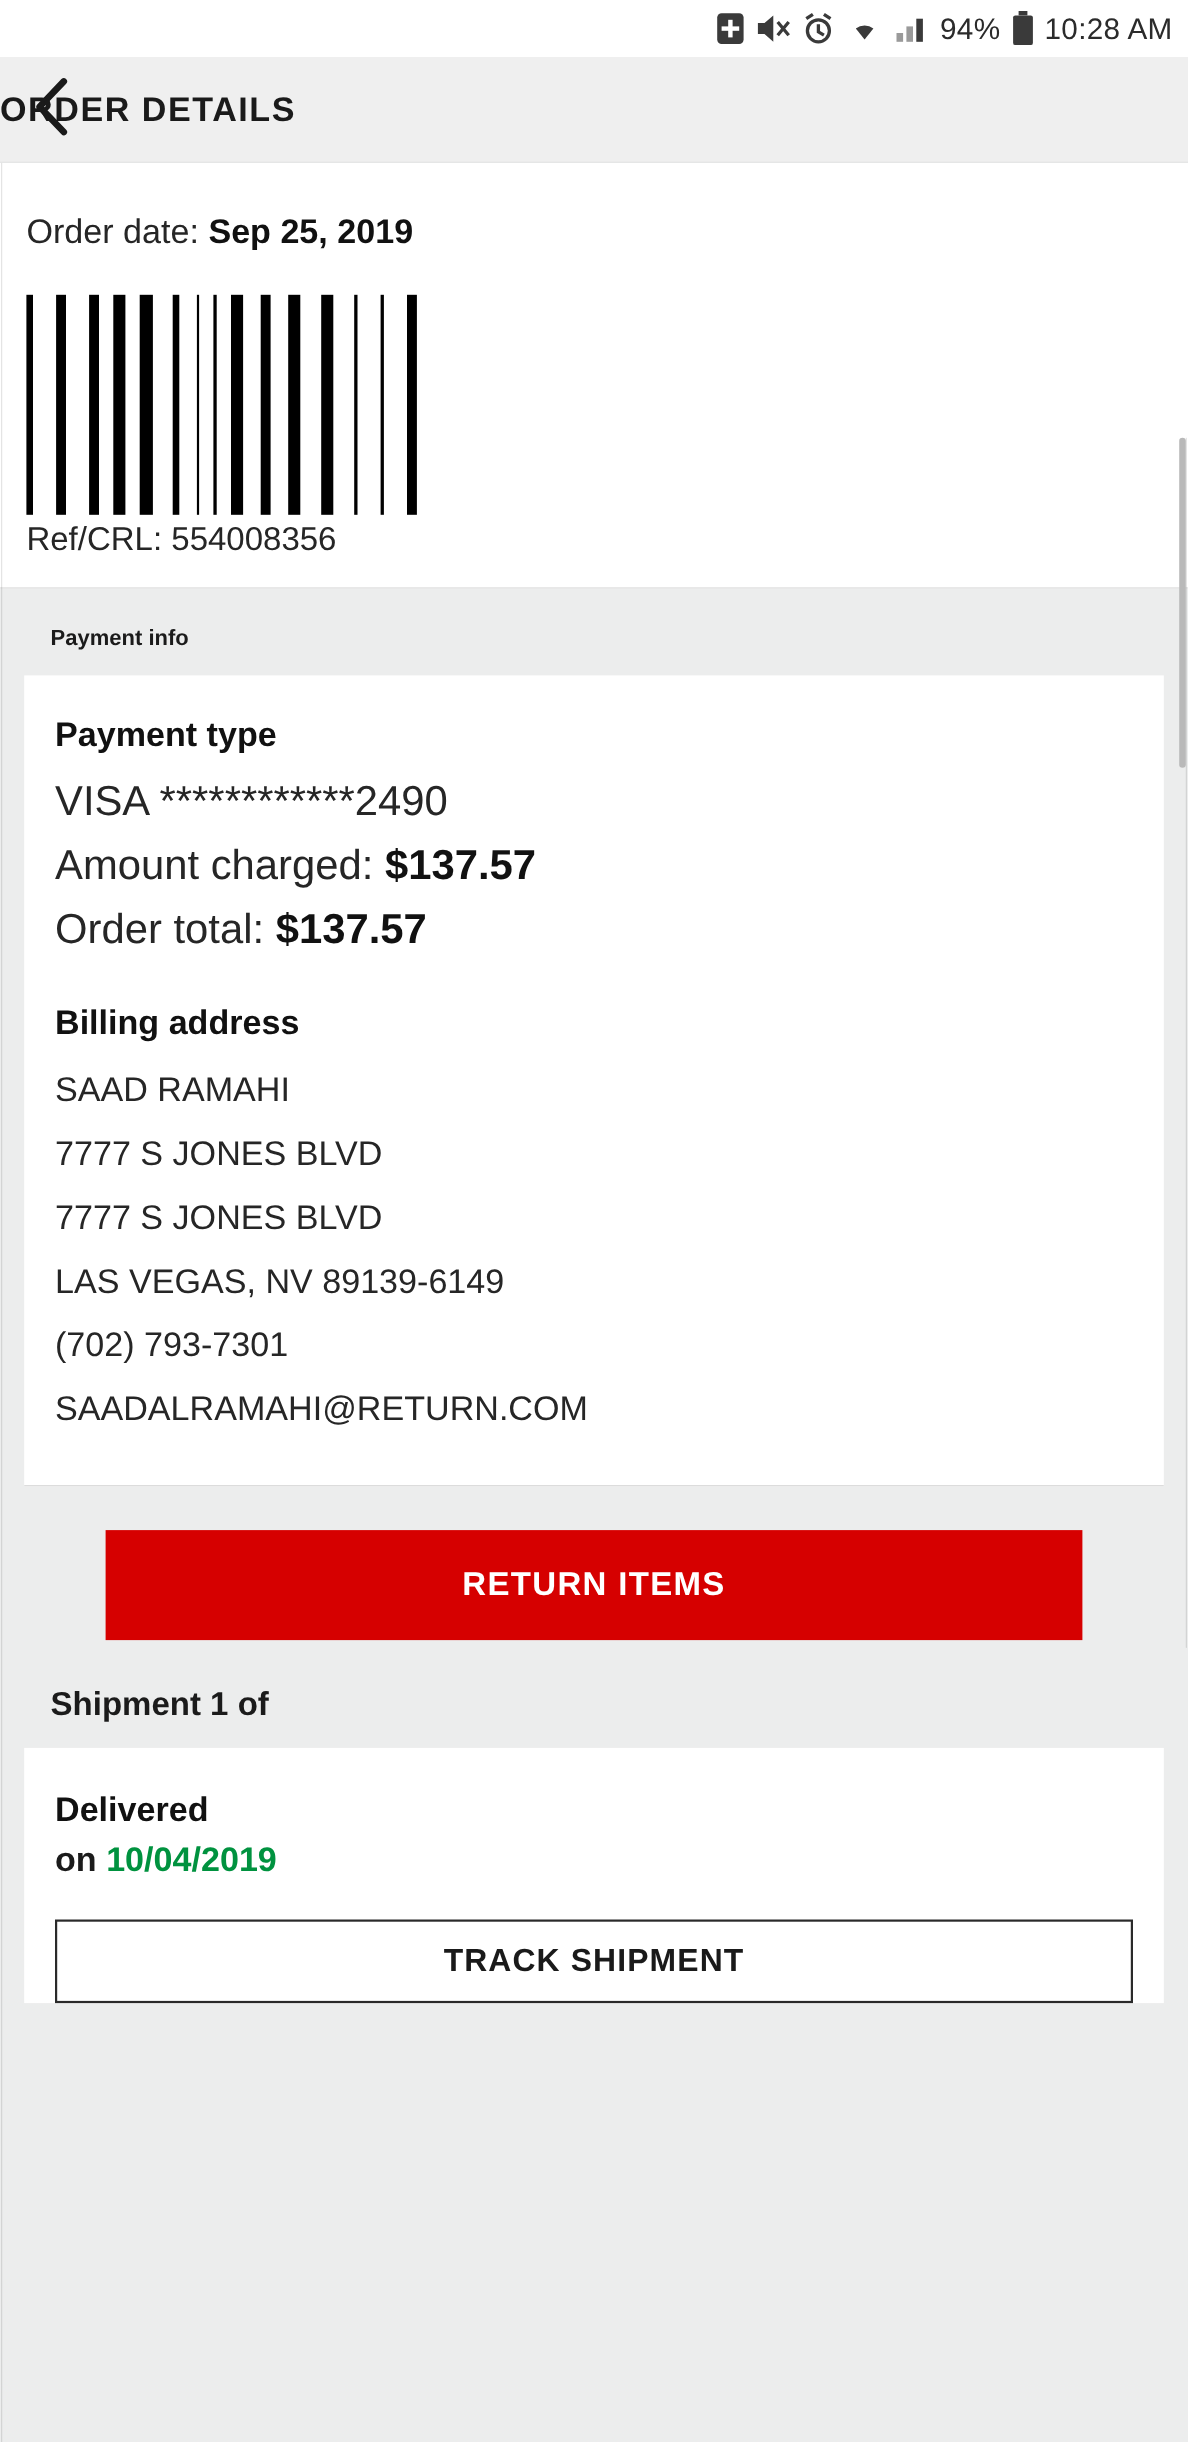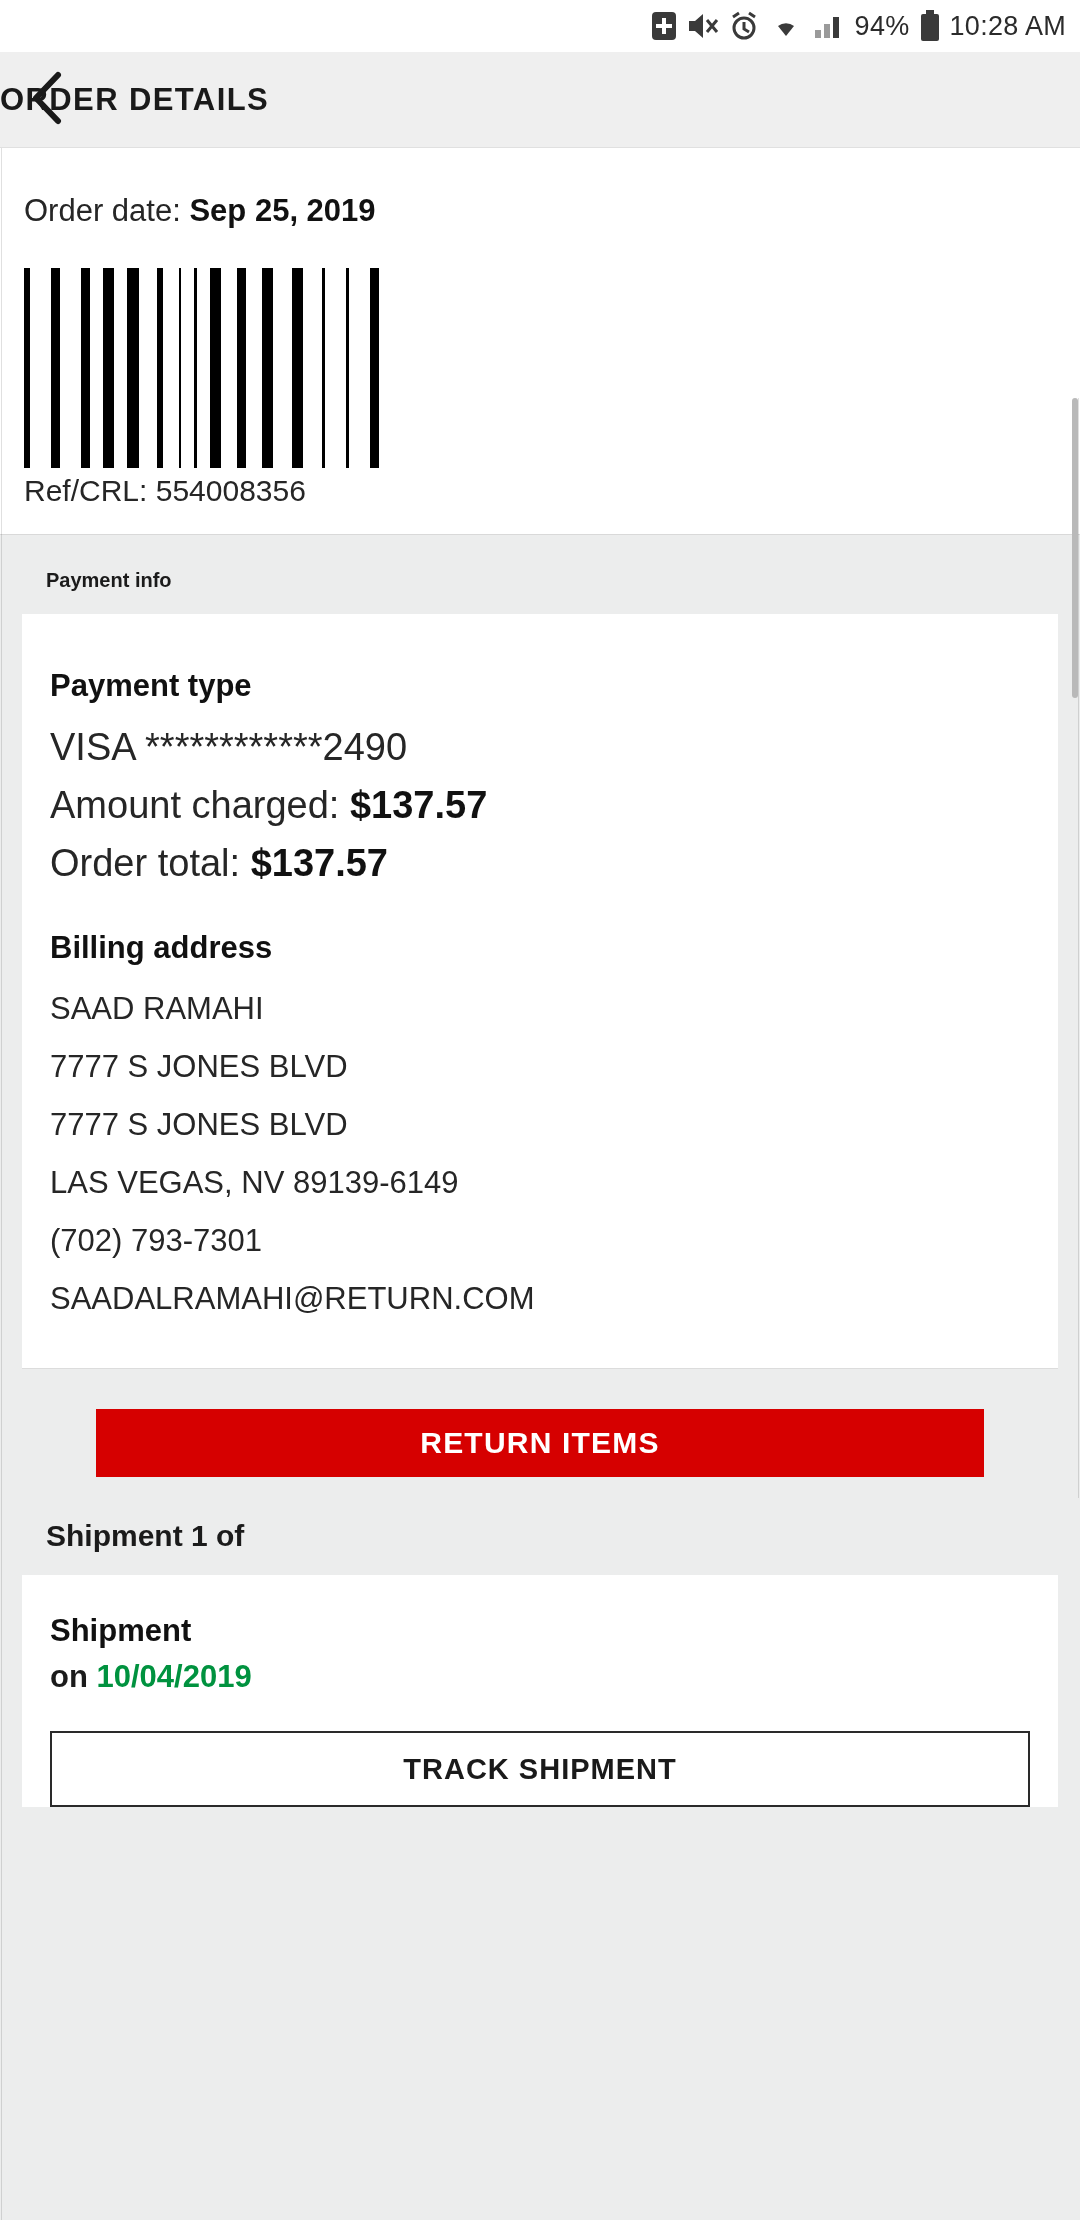--- a/index.html
+++ b/index.html
@@ -113,21 +113,21 @@
   .section-label {
     font-size: 20px;
     font-weight: bold;
     color: #1b1b1b;
     padding: 34px 46px 22px 46px;
   }
 
   .payment-card {
     background: #ffffff;
     margin: 0 22px 0 22px;
-    padding: 54px 28px 40px 28px;
+    padding: 36px 28px 40px 28px;
     border-bottom: 1px solid #dcdcdc;
   }
   .sub-head {
     font-size: 31px;
     font-weight: bold;
     color: #111;
     margin-bottom: 14px;
   }
   .pay-line {
     font-size: 38px;
@@ -141,21 +141,21 @@
     color: #262626;
     line-height: 58px;
   }
 
   .return-wrap {
     padding: 40px 96px 0 96px;
   }
   .return-btn {
     background: #d60000;
     color: #ffffff;
-    height: 68px;
+    height: 100px;
     width: 100%;
     border: none;
     font-family: "Liberation Sans", sans-serif;
     font-size: 30px;
     font-weight: bold;
     letter-spacing: 1.2px;
     display: flex;
     align-items: center;
     justify-content: center;
   }
@@ -354,21 +354,21 @@
       </div>
     </div>
 
     <div class="return-wrap">
       <button class="return-btn">RETURN ITEMS</button>
     </div>
 
     <div class="shipment-label">Shipment 1 of</div>
 
     <div class="shipment-card">
-      <div class="delivered-title">Shipment</div>
+      <div class="delivered-title">Delivered</div>
       <div class="delivered-date">
         <span class="on">on</span>
         <span class="date">10/04/2019</span>
       </div>
       <div class="track-btn">TRACK SHIPMENT</div>
     </div>
 
   </div>
 
 </div>

